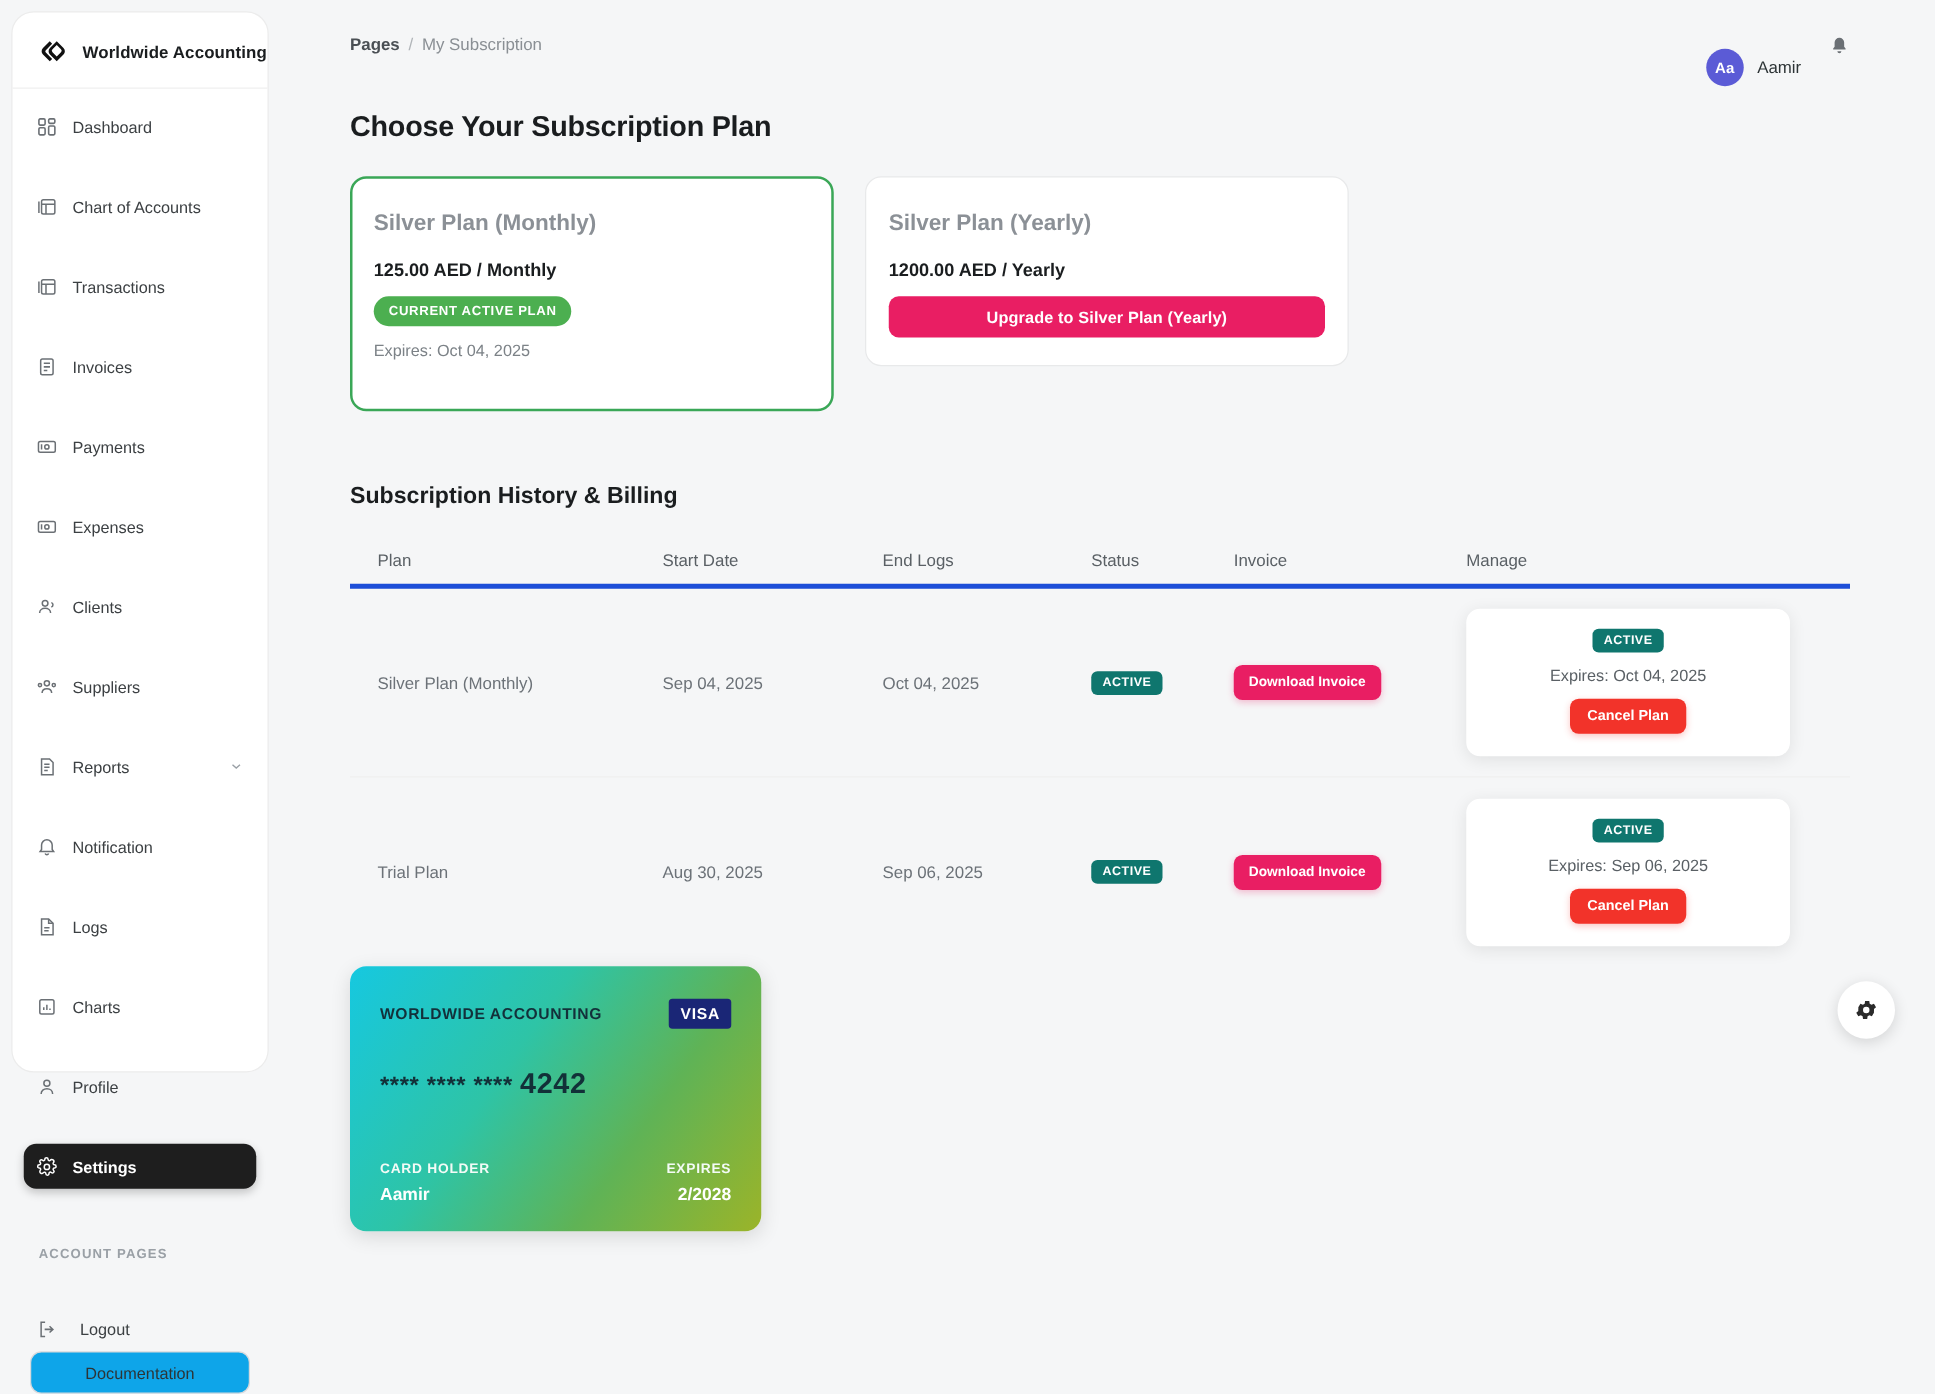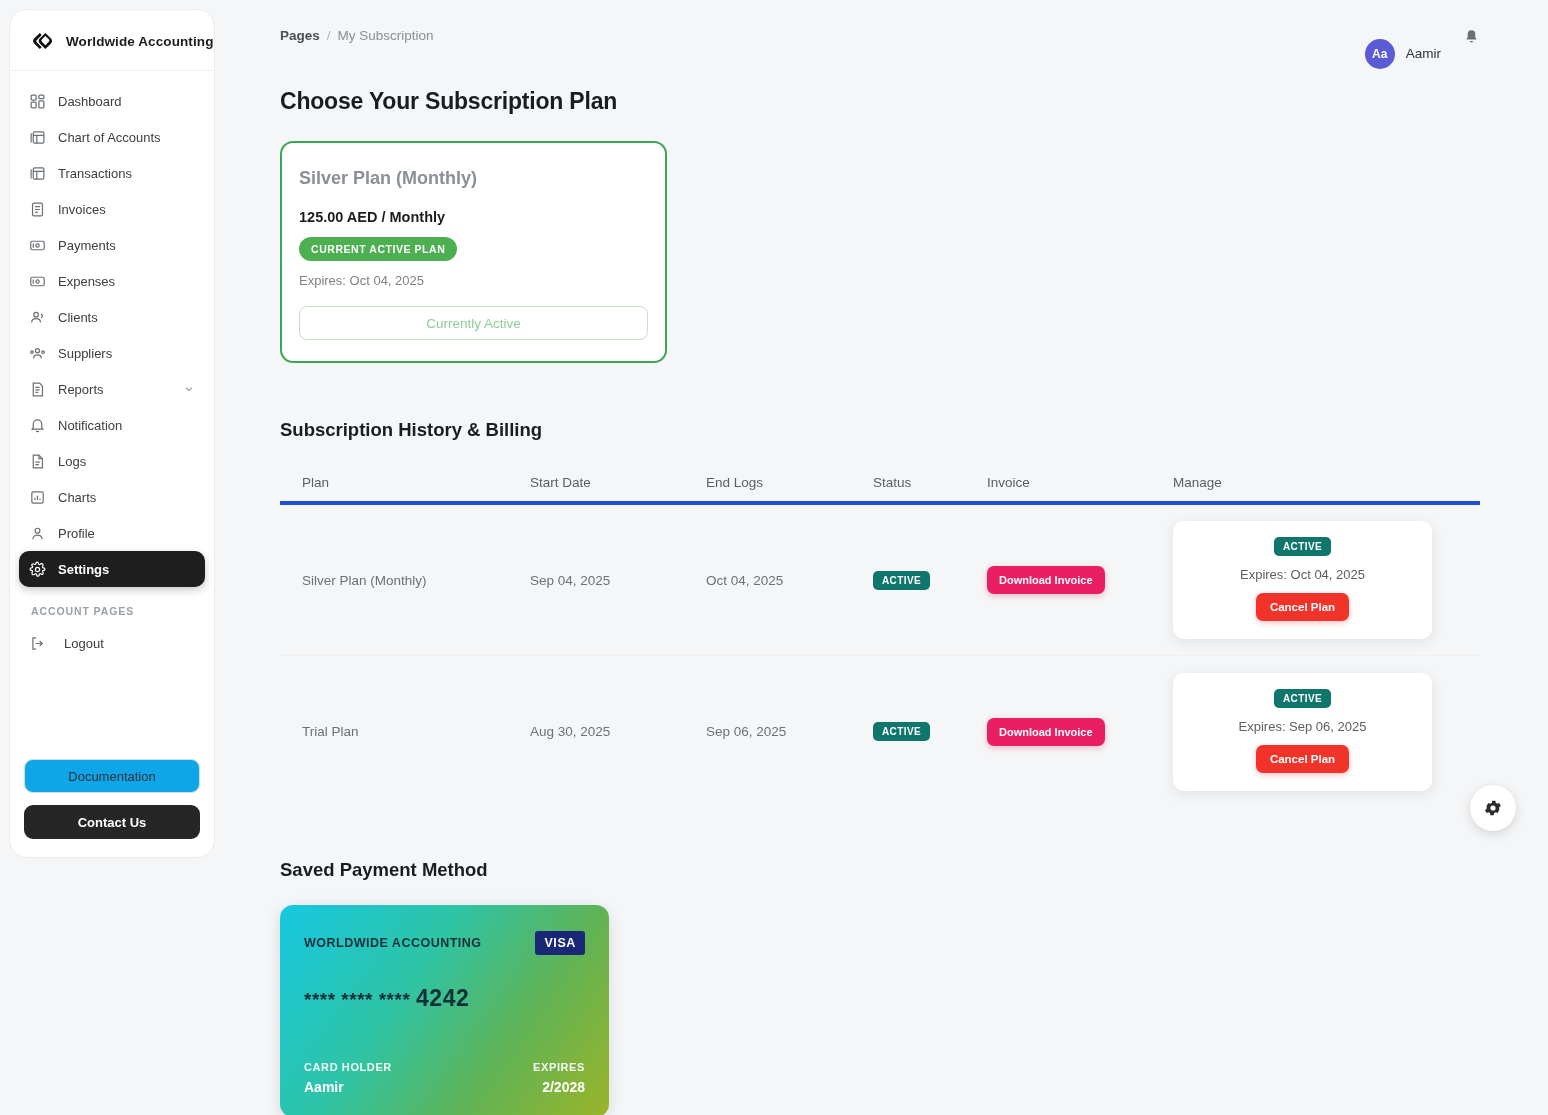--- a/index.html
+++ b/index.html
@@ -23,21 +23,21 @@
     padding: 0;
   }
   .brand {
     display: flex; align-items: center; gap: 12px;
     padding: 20px 0 18px 22px;
     border-bottom: 1px solid #f0f0f0;
   }
   .brand-logo { width: 22px; height: 22px; flex: none; display:block; }
   .brand-name { font-size: 13.5px; font-weight: 600; color: #1a1d1f; letter-spacing: .1px; white-space: nowrap; }
 
-  .nav { padding: 12px 9px 0 9px; display: flex; flex-direction: column; }
+  .nav { padding: 12px 9px 0 9px; display: flex; flex-direction: column; gap: 28px; }
   .nav-item {
     display: flex; align-items: center; gap: 12px;
     height: 36px; padding: 0 10px;
     border-radius: 10px; cursor: pointer;
     font-size: 13px; color: #3c4043;
     position: relative;
   }
   .nav-item .ico { width: 17px; height: 17px; flex: none; display:block; color:#6b7075; }
   .nav-item.active {
     background: #1e1e1e; color: #ffffff; font-weight: 600;
@@ -376,23 +376,27 @@
 
       <h1 class="page-title">Choose Your Subscription Plan</h1>
 
       <section class="plans">
 
         <div class="plan-card current">
           <div class="plan-name">Silver Plan (Monthly)</div>
           <div class="plan-price">125.00 AED / Monthly</div>
           <div><span class="badge-current">CURRENT ACTIVE PLAN</span></div>
           <div class="plan-expires">Expires: Oct 04, 2025</div>
-          <button class="btn-currently-active">Currently Active</button>
-        </div>
-
+        </div>
+
+        <div class="plan-card">
+          <div class="plan-name">Silver Plan (Yearly)</div>
+          <div class="plan-price">1200.00 AED / Yearly</div>
+          <button class="btn-upgrade">Upgrade to Silver Plan (Yearly)</button>
+        </div>
       </section>
 
       <h2 class="section-title">Subscription History &amp; Billing</h2>
 
       <div class="table">
         <div class="thead">
           <div class="c-plan">Plan</div>
           <div class="c-start">Start Date</div>
           <div class="c-end">End Logs</div>
           <div class="c-status">Status</div>
@@ -432,21 +436,20 @@
           <div class="c-manage">
             <div class="manage-card">
               <span class="badge-active">ACTIVE</span>
               <span class="manage-expires">Expires: Sep 06, 2025</span>
               <button class="btn-cancel">Cancel Plan</button>
             </div>
           </div>
         </div>
       </div>
 
-      <h2 class="pay-title">Saved Payment Method</h2>
 
       <div class="credit-card">
         <div class="cc-top">
           <span class="cc-bank">WORLDWIDE ACCOUNTING</span>
           <span class="cc-visa">VISA</span>
         </div>
         <div class="cc-number">
           <span>**** **** ****</span>
           <span class="last4">4242</span>
         </div>

